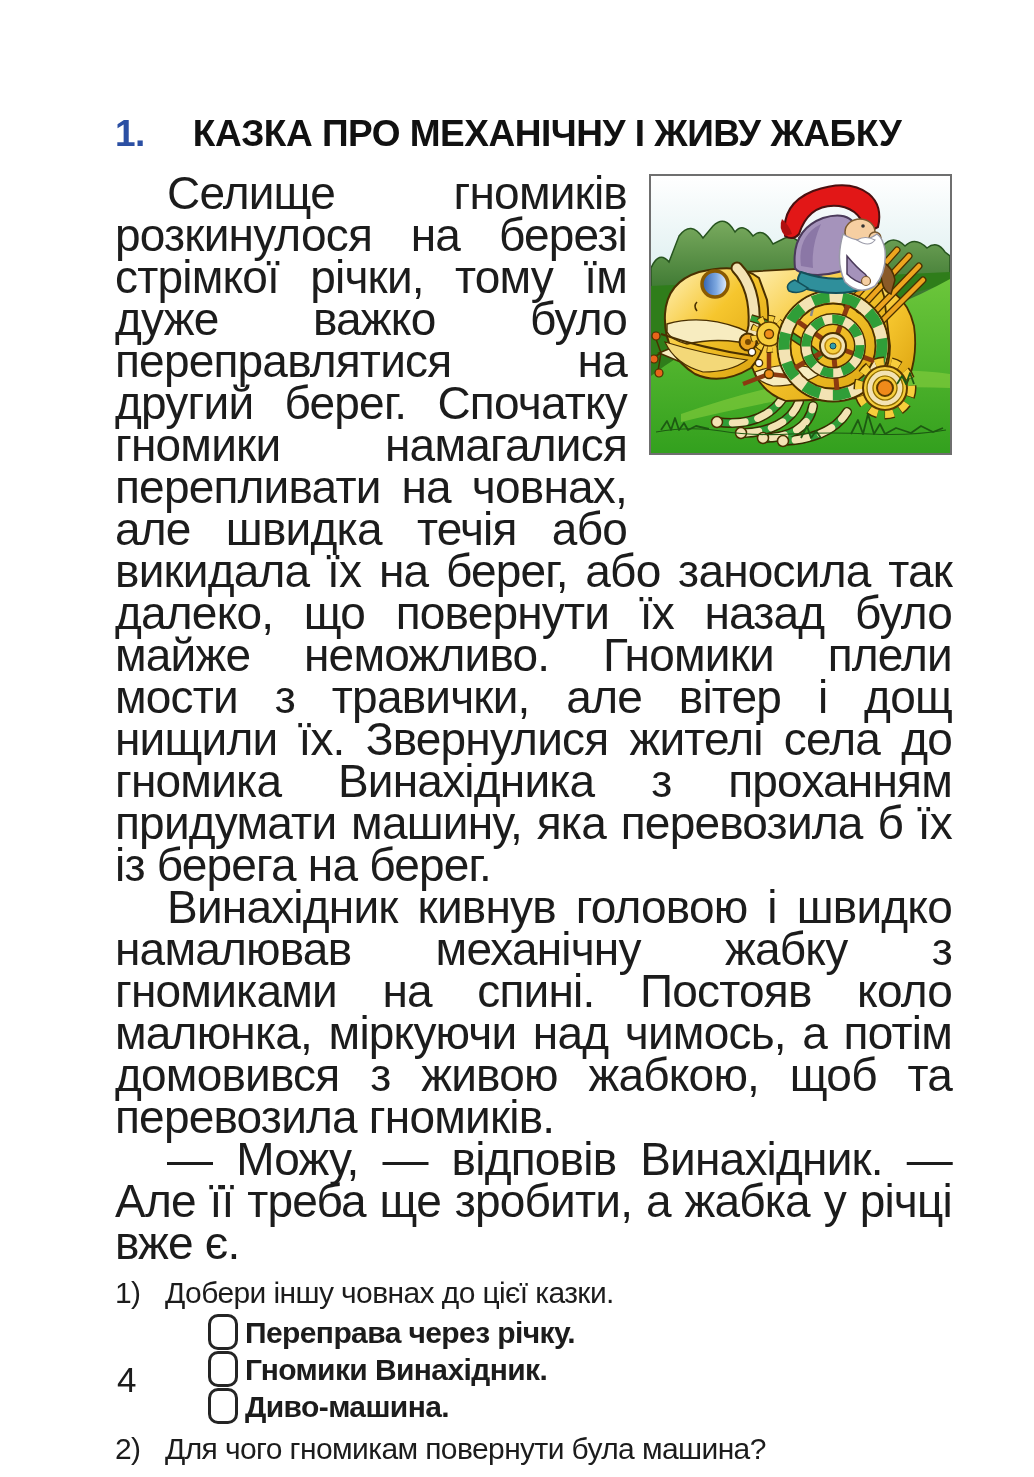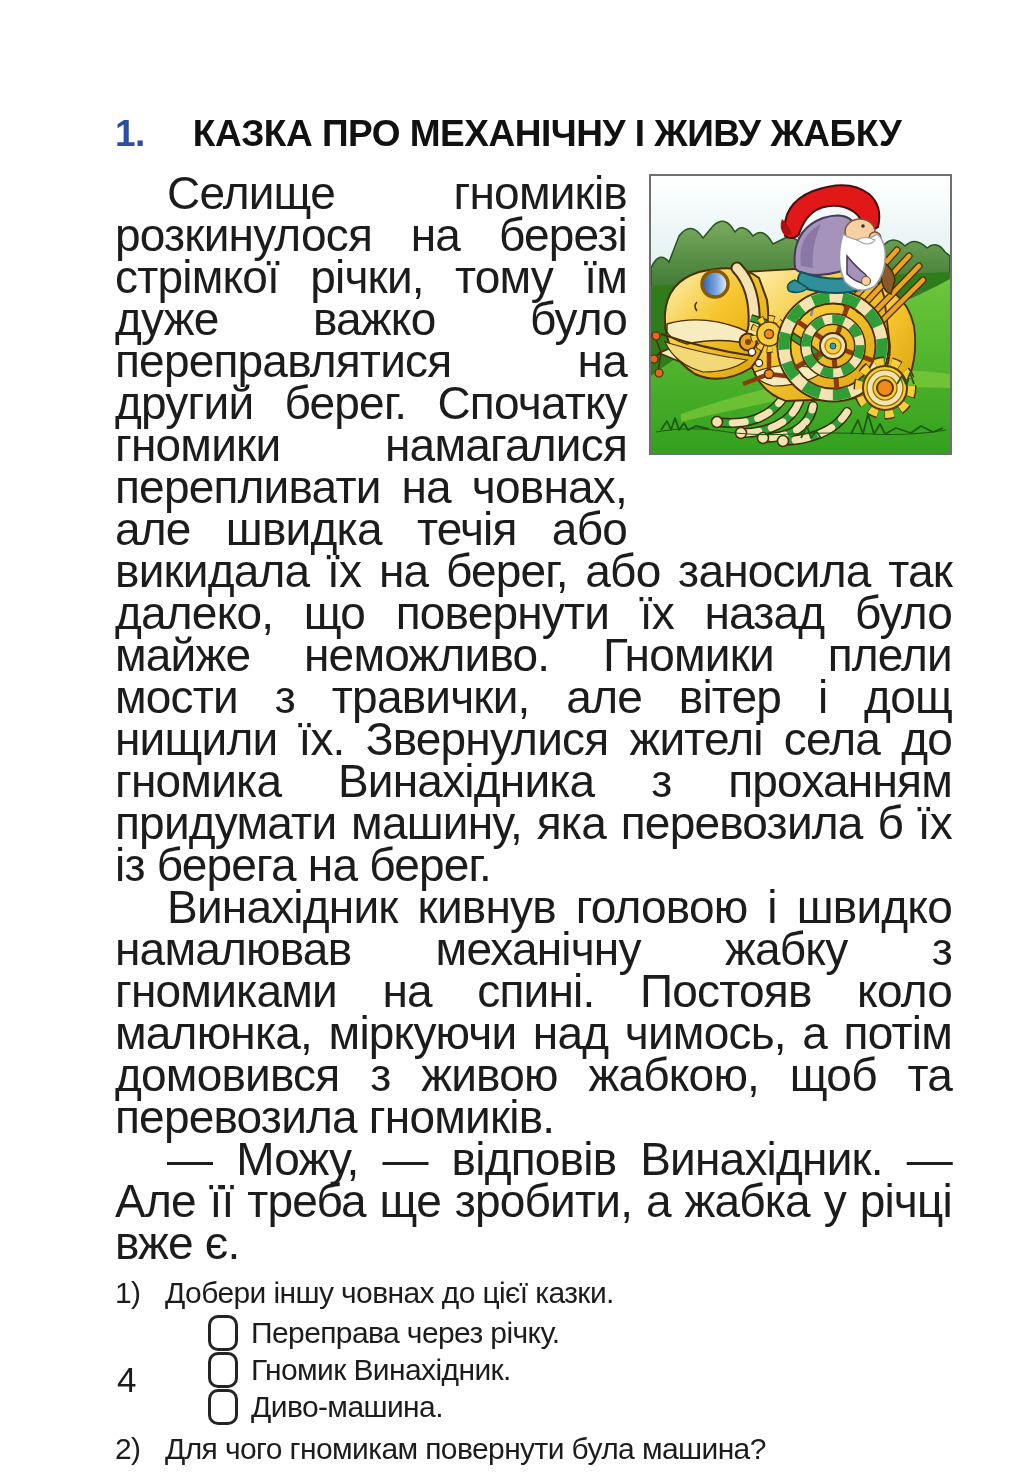--- a/index.html
+++ b/index.html
@@ -65,23 +65,24 @@
   }
   .question{
     display:grid;
     grid-template-columns:50px 1fr;
   }
   .options{
     margin:3px 0 5px 93px;
   }
   .option{
     display:flex;
-    align-items:flex-end;
-    gap:13px;
+    align-items:flex-start;
+    gap:7px;
     height:37px;
+    font-weight:bold;
   }
   .checkbox{
     flex:0 0 auto;
     width:30px;height:36px;
     border:3px solid #242424;
     border-radius:10px;
     background:#fff;
     box-sizing:border-box;
   }
   
@@ -288,21 +289,21 @@
         <span>1)</span>
         <span>Добери іншу човнах до цієї казки.</span>
       </div>
       <div class="options">
         <div class="option">
           <span class="checkbox"></span>
           <span>Переправа через річку.</span>
         </div>
         <div class="option">
           <span class="checkbox"></span>
-          <span>Гномик Винахідник.</span>
+          <span>Гномики Винахідник.</span>
         </div>
         <div class="option">
           <span class="checkbox"></span>
           <span>Диво-машина.</span>
         </div>
       </div>
       <div class="question">
         <span>2)</span>
         <span>Для чого гномикам повернути була машина?</span>
       </div>

